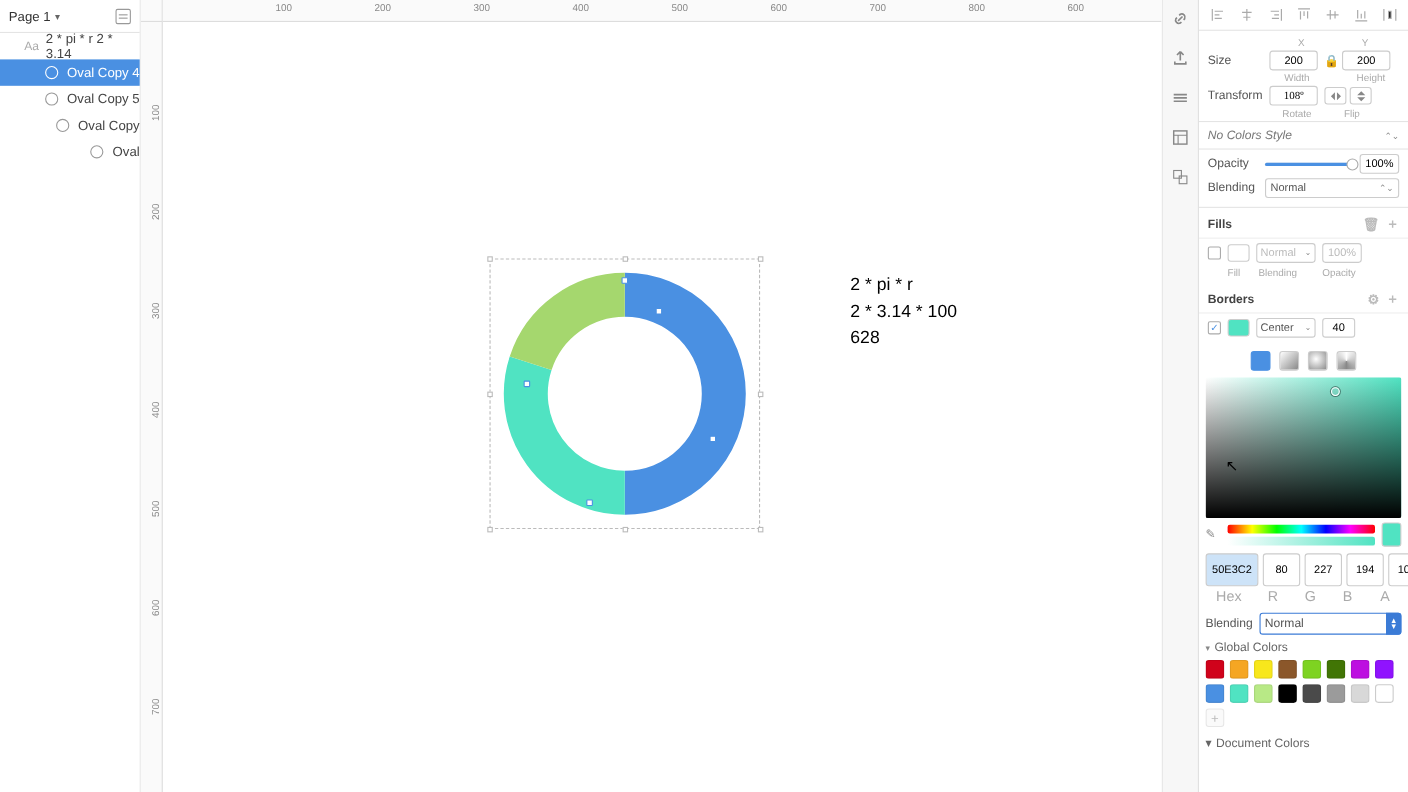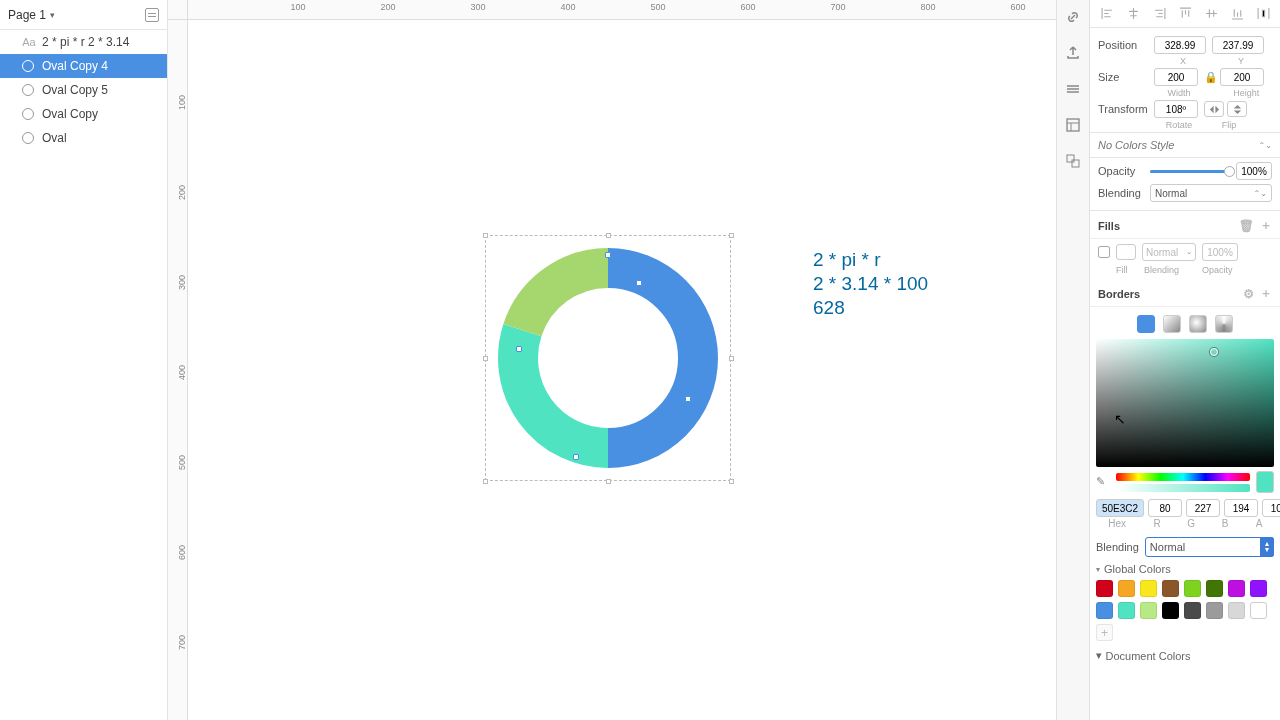--- a/index.html
+++ b/index.html
@@ -1,28 +1,28 @@
 <!DOCTYPE html>
 <html><head>
 <meta charset="utf-8">
 <style>
 * { box-sizing: border-box; margin: 0; padding: 0; font-family: -apple-system, "Helvetica Neue", Arial, sans-serif; }
 body { width: 1280px; height: 720px; overflow: hidden; background: #fff; font-size: 12px; color: #333; }
 
 #app { display: flex; height: 100%; }
 
 
-.left-panel { width: 168px; border-right: 1px solid #e4e4e4; display: flex; flex-direction: column; }
+.left-panel { width: 128px; border-right: 1px solid #e4e4e4; display: flex; flex-direction: column; }
 .pages-row { height: 30px; display: flex; align-items: center; padding: 0 8px; border-bottom: 1px solid #e4e4e4; font-size: 12px; color: #333; }
 .pages-row .chev { margin-left: 4px; font-size: 9px; color: #666; }
 .pages-row .spacer { flex: 1; }
 .pages-icon { width: 14px; height: 14px; border: 1px solid #999; border-radius: 2px; display: inline-block; position: relative; }
 .pages-icon:after { content:""; position:absolute; left:2px; right:2px; top:4px; height:1px; background:#999; box-shadow:0 3px 0 #999;}
 .layer-list { flex: 1; }
-.layer-item { height: 24px; display: flex; align-items: center; padding-left: 22px; font-size: 12px; color: #444; cursor: default; }
+.layer-item { height: 24px; display: flex; align-items: center; padding-left: 22px; font-size: 12px; color: #444; cursor: default; justify-content: flex-end; }
 .layer-item.text-layer { padding-left: 22px; }
 .layer-item .text-glyph { width: 14px; text-align: center; font-size: 11px; color: #aaa; margin-right: 6px; }
 .layer-item .oval-glyph { width: 12px; height: 12px; border: 1px solid #999; border-radius: 50%; margin-right: 8px; }
 .layer-item.selected { background: #4a90e2; color: #fff; }
 .layer-item.selected .oval-glyph { border-color: #fff; }
 
 
 .canvas-area { flex: 1; position: relative; background: #fff; overflow: hidden; }
 .ruler-h { position: absolute; left: 20px; right: 0; top: 0; height: 20px; background: #fafafa; border-bottom: 1px solid #ddd; }
 .ruler-v { position: absolute; left: 0; top: 20px; bottom: 0; width: 20px; background: #fafafa; border-right: 1px solid #ddd; }
@@ -31,21 +31,21 @@
 .ruler-v .tick { position: absolute; left: 2px; font-size: 9px; color: #888; transform: translateY(-50%) rotate(-90deg); transform-origin: left center; white-space: nowrap; }
 
 .canvas-content { position: absolute; left: 20px; top: 20px; right: 0; bottom: 0; }
 
 .donut { position: absolute; }
 .donut svg { display: block; }
 .sel-handle { position:absolute; width:6px; height:6px; background:#fff; border:1px solid #4a90e2; border-radius:1px;}
 .bbox { position:absolute; border:1px dashed #bbb; pointer-events:none;}
 .bbox-handle { position:absolute; width:5px; height:5px; background:#fff; border:1px solid #bbb; }
 
-.canvas-text { position: absolute; font-size: 19px; line-height: 24px; color: #0369a1; white-space: pre; }
+.canvas-text { position: absolute; font-size: 16px; line-height: 24px; color: #000000; white-space: pre; }
 
 
 .tool-strip { width: 34px; background: #f7f7f7; border-left: 1px solid #e1e1e1; border-right: 1px solid #e1e1e1; display: flex; flex-direction: column; align-items: center; padding-top: 6px; gap: 14px; }
 .tool-btn { width: 22px; height: 22px; display:flex; align-items:center; justify-content:center; color:#777; }
 .tool-btn svg { width: 16px; height: 16px; }
 
 
 .inspector { width: 190px; background: #fff; font-size: 11px; color: #555; overflow: hidden;}
 .align-row { height: 28px; border-bottom: 1px solid #e4e4e4; display: flex; align-items: center; justify-content: space-around; padding: 0 4px;}
 .align-row span { width:14px; height:14px; display:inline-flex; align-items:center; justify-content:center; color:#aaa;}
@@ -97,24 +97,24 @@
 .sv-thumb{position:absolute; width:8px; height:8px; border:1px solid #fff; border-radius:50%; box-shadow:0 0 0 1px rgba(0,0,0,.4);}
 
 .strips{ display:flex; align-items:center; gap:6px; margin-top:4px;}
 .eyedrop{ width:14px; height:14px; color:#888;}
 .hue-alpha{ flex:1;}
 .hue-strip{ height:8px; border-radius:2px; background:linear-gradient(to right,#ff0000,#ffff00,#00ff00,#00ffff,#0000ff,#ff00ff,#ff0000);}
 .alpha-strip{ height:8px; border-radius:2px; margin-top:3px; background:linear-gradient(to right, rgba(80,227,194,0), #50e3c2);}
 .cur-swatch{ width:18px; height:22px; border:1px solid #ccc; border-radius:3px; background:#50e3c2;}
 
 .hex-row{ display:flex; gap:4px; margin-top:6px;}
-.hex-row input{ width:34px; height:18px; border:1px solid #ccc; border-radius:3px; font-size:10px; text-align:center;}
+.hex-row input{ width:34px; height:30px; border:1px solid #ccc; border-radius:3px; font-size:10px; text-align:center;}
 .hex-row input.hex{ width:48px; background:#cde3f8;}
 .hex-labels{ display:flex; gap:4px; margin-top:1px;}
-.hex-labels span{ font-size:10px; color:#aaa; text-align:center;}
+.hex-labels span{ font-size:13px; color:#aaa; text-align:center;}
 .hex-labels .hx{width:48px;}
 .hex-labels .n{width:34px;}
 
 .blend-row{ display:flex; align-items:center; gap:6px; margin-top:8px;}
 .blend-row .bl{ font-size:11px;}
 .blend-sel{ flex:1; height:20px; border:1px solid #3b7bd6; border-radius:3px; display:flex; align-items:center; justify-content:space-between; padding:0 4px; font-size:11px;}
 .blend-sel .bar{ width:14px; align-self:stretch; background:#3b7bd6; margin:-1px -5px -1px 4px; border-radius:0 3px 3px 0; display:flex; align-items:center; justify-content:center; color:#fff; font-size:8px; line-height:6px;}
 
 .gcolors-hdr{ display:flex; align-items:center; gap:4px; font-size:11px; color:#666; margin-top:6px;}
 .gcolors-hdr .tri{ font-size:8px; color:#888;}
@@ -281,25 +281,20 @@
           </svg>
         </span>
       <span>
           <svg viewBox="0 0 12 12">
             <path stroke="#aaa" d="M1 1v10M11 1v10M5 3h2v6h-2z"></path>
           </svg>
         </span>
     </div>
 
     <div class="prop-section">
-      <div class="prop-row">
-        <span class="prop-label">Position</span>
-        <input class="num-input" value="328.99" style="">
-        <input class="num-input" value="237.99" style="">
-      </div>
       <div class="sub-label-row">
           <span style="width:56px"></span>
           <span style="width:58px">X</span>
           <span style="width:58px">Y</span>
         </div>
 
       <div class="prop-row">
         <span class="prop-label">Size</span>
         <input class="num-input" style="width: 44px;" value="200">
         <span class="lock-icon">🔒</span>
@@ -307,21 +302,21 @@
       </div>
       <div class="sub-label-row">
           <span style="width:56px"></span>
           <span style="width:52px">Width</span>
           <span style="width:16px"></span>
           <span style="width:52px">Height</span>
         </div>
 
       <div class="prop-row">
         <span class="prop-label">Transform</span>
-        <input class="num-input" style="width: 44px;" value="108º">
+        <input class="num-input" style="width: 44px; font-family: Liberation Serif, serif;" value="108º">
         <div class="flip-btns">
           <span class="flip-btn">
               <svg viewBox="0 0 12 12">
                 <path fill="#888" d="M5 2v8L1 6zM7 2v8l4-4z"></path>
               </svg>
             </span>
           <span class="flip-btn">
               <svg viewBox="0 0 12 12">
                 <path fill="#888" d="M2 5h8L6 1zM2 7h8L6 11z"></path>
               </svg>
@@ -378,20 +373,29 @@
         <span style="width:28px">Fill</span>
         <span style="width:58px">Blending</span>
         <span style="width:40px">Opacity</span>
       </div>
 
     <div class="section-header">
       <span>Borders</span>
         <span class="sp"></span>
       <span class="icon">⚙</span>
       <span class="icon">＋</span>
+    </div>
+    <div class="fill-row">
+      <span class="checkbox checked"></span>
+      <span class="swatch" id="borderSwatch" style="background: rgb(80, 227, 194);"></span>
+      <div class="mini-select">
+          <span>Center</span>
+          <span class="arr">⌄</span>
+        </div>
+      <input class="num-input" style="width: 30px;" value="40">
     </div>
 
     <div class="color-picker">
       <div class="picker-tabs">
         <span class="ptab solid"></span>
         <span class="ptab lin"></span>
         <span class="ptab rad"></span>
         <span class="ptab ang"></span>
       </div>
       <div class="sat-val">

